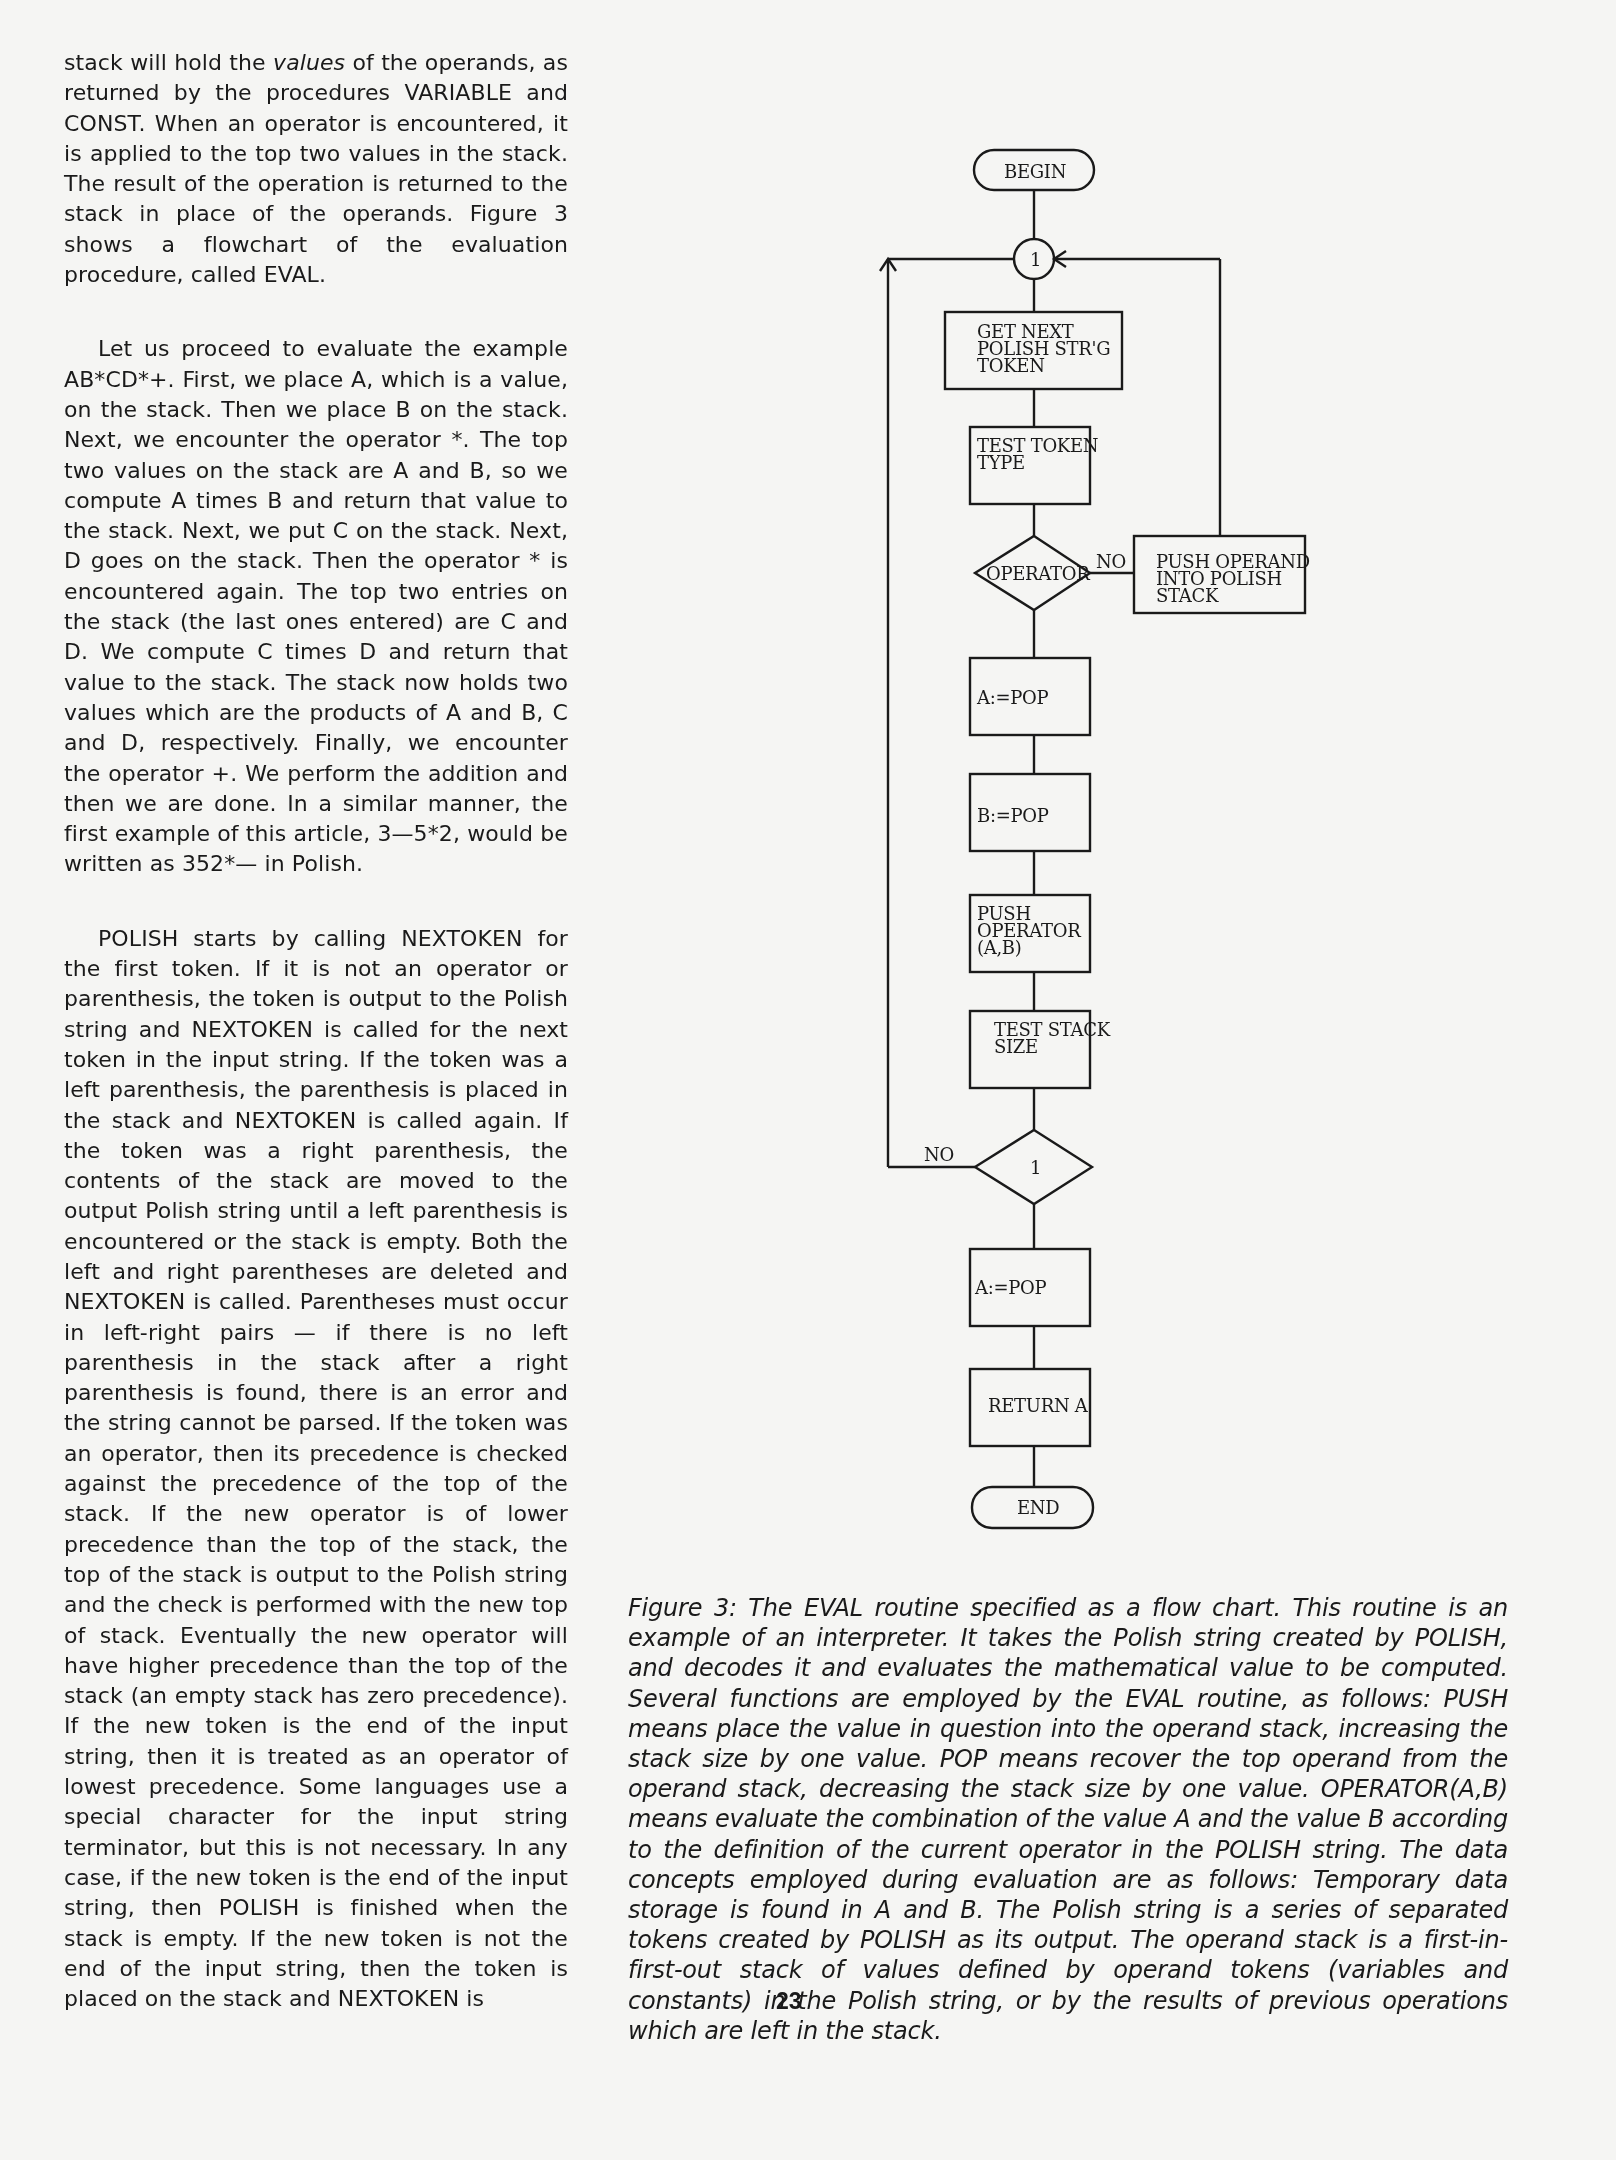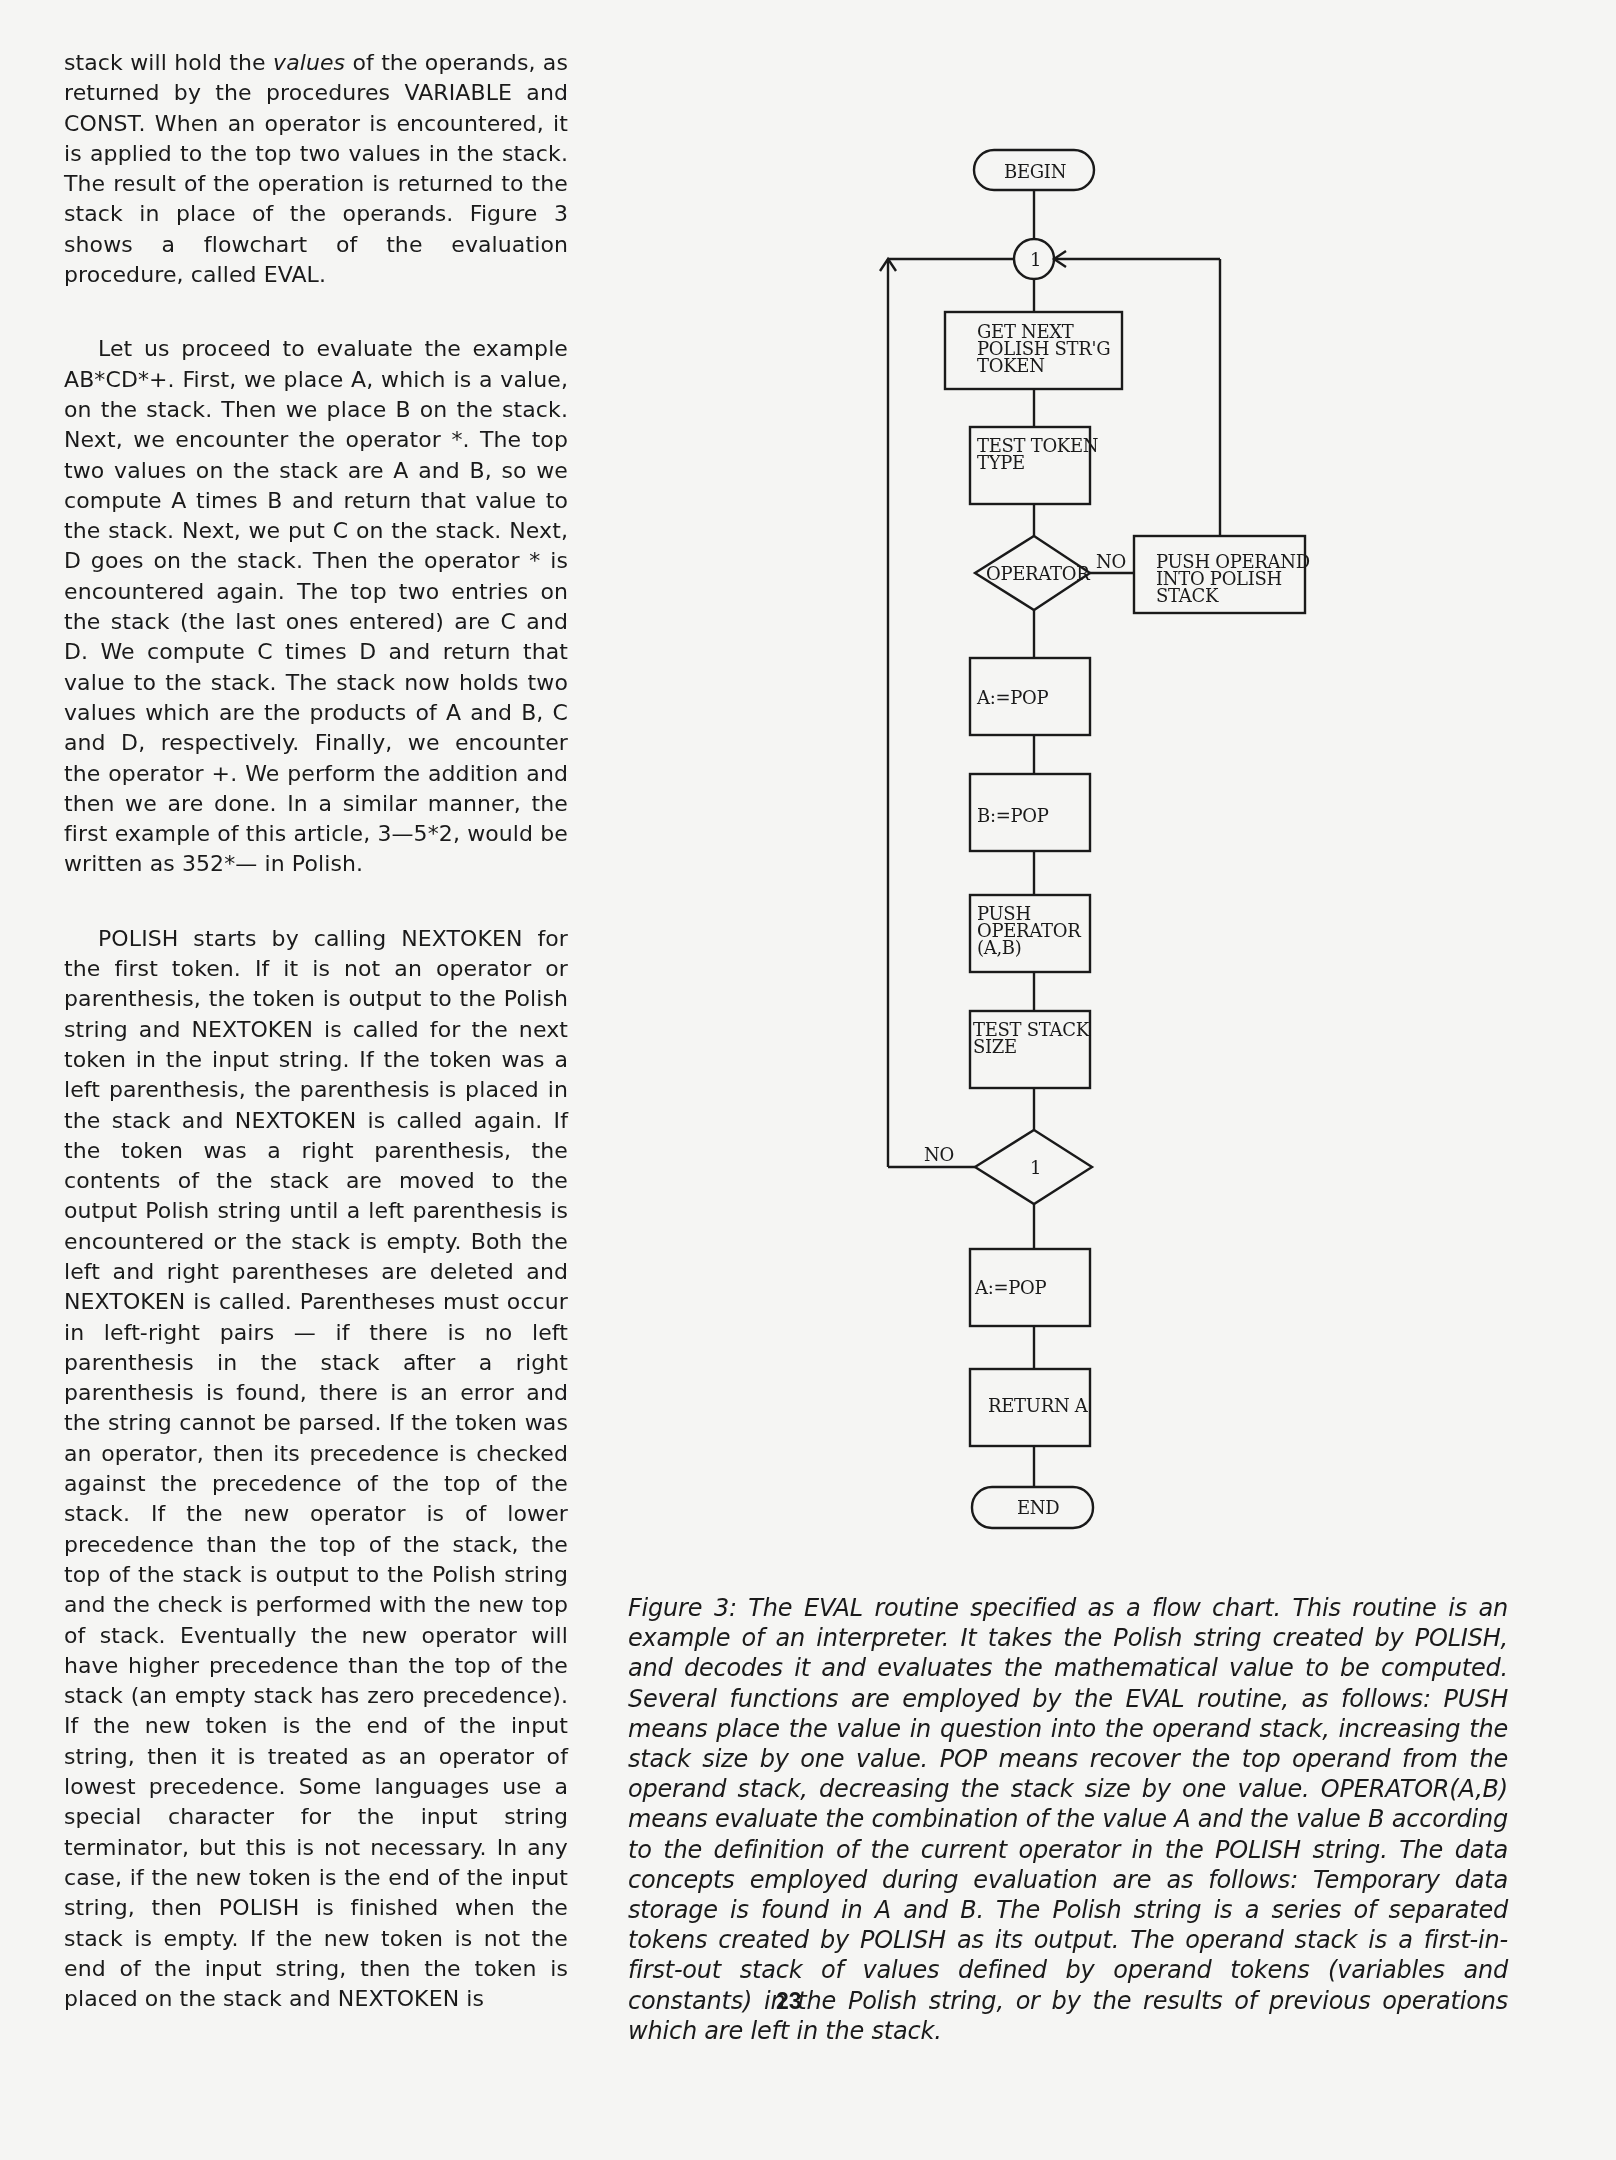--- a/index.html
+++ b/index.html
@@ -107,21 +107,21 @@
   <div class="fc-text" style="left:126px;top:430px;">OPERATOR</div>
   <div class="fc-text" style="left:236px;top:418px;">NO</div>
   <div class="fc-text" style="left:296px;top:418px;">PUSH OPERAND
 INTO POLISH
 STACK</div>
   <div class="fc-text" style="left:117px;top:554px;">A:=POP</div>
   <div class="fc-text" style="left:117px;top:672px;">B:=POP</div>
   <div class="fc-text" style="left:117px;top:770px;">PUSH
 OPERATOR
 (A,B)</div>
-  <div class="fc-text" style="left:113px;top:886px;">TEST STACK
+  <div class="fc-text" style="left:134px;top:886px;">TEST STACK
 SIZE</div>
   <div class="fc-text" style="left:170px;top:1024px;">1</div>
   <div class="fc-text" style="left:64px;top:1011px;">NO</div>
   <div class="fc-text" style="left:115px;top:1144px;">A:=POP</div>
   <div class="fc-text" style="left:128px;top:1262px;">RETURN A</div>
   <div class="fc-text" style="left:157px;top:1364px;">END</div>
 </div>
 
 <div class="caption">Figure 3: The EVAL routine specified as a flow chart. This routine is an example of an interpreter. It takes the Polish string created by POLISH, and decodes it and evaluates the mathematical value to be computed. Several functions are employed by the EVAL routine, as follows: PUSH means place the value in question into the operand stack, increasing the stack size by one value. POP means recover the top operand from the operand stack, decreasing the stack size by one value. OPERATOR(A,B) means evaluate the combination of the value A and the value B according to the definition of the current operator in the POLISH string. The data concepts employed during evaluation are as follows: Temporary data storage is found in A and B. The Polish string is a series of separated tokens created by POLISH as its output. The operand stack is a first-in-first-out stack of values defined by operand tokens (variables and constants) in the Polish string, or by the results of previous operations which are left in the stack.</div>
 

